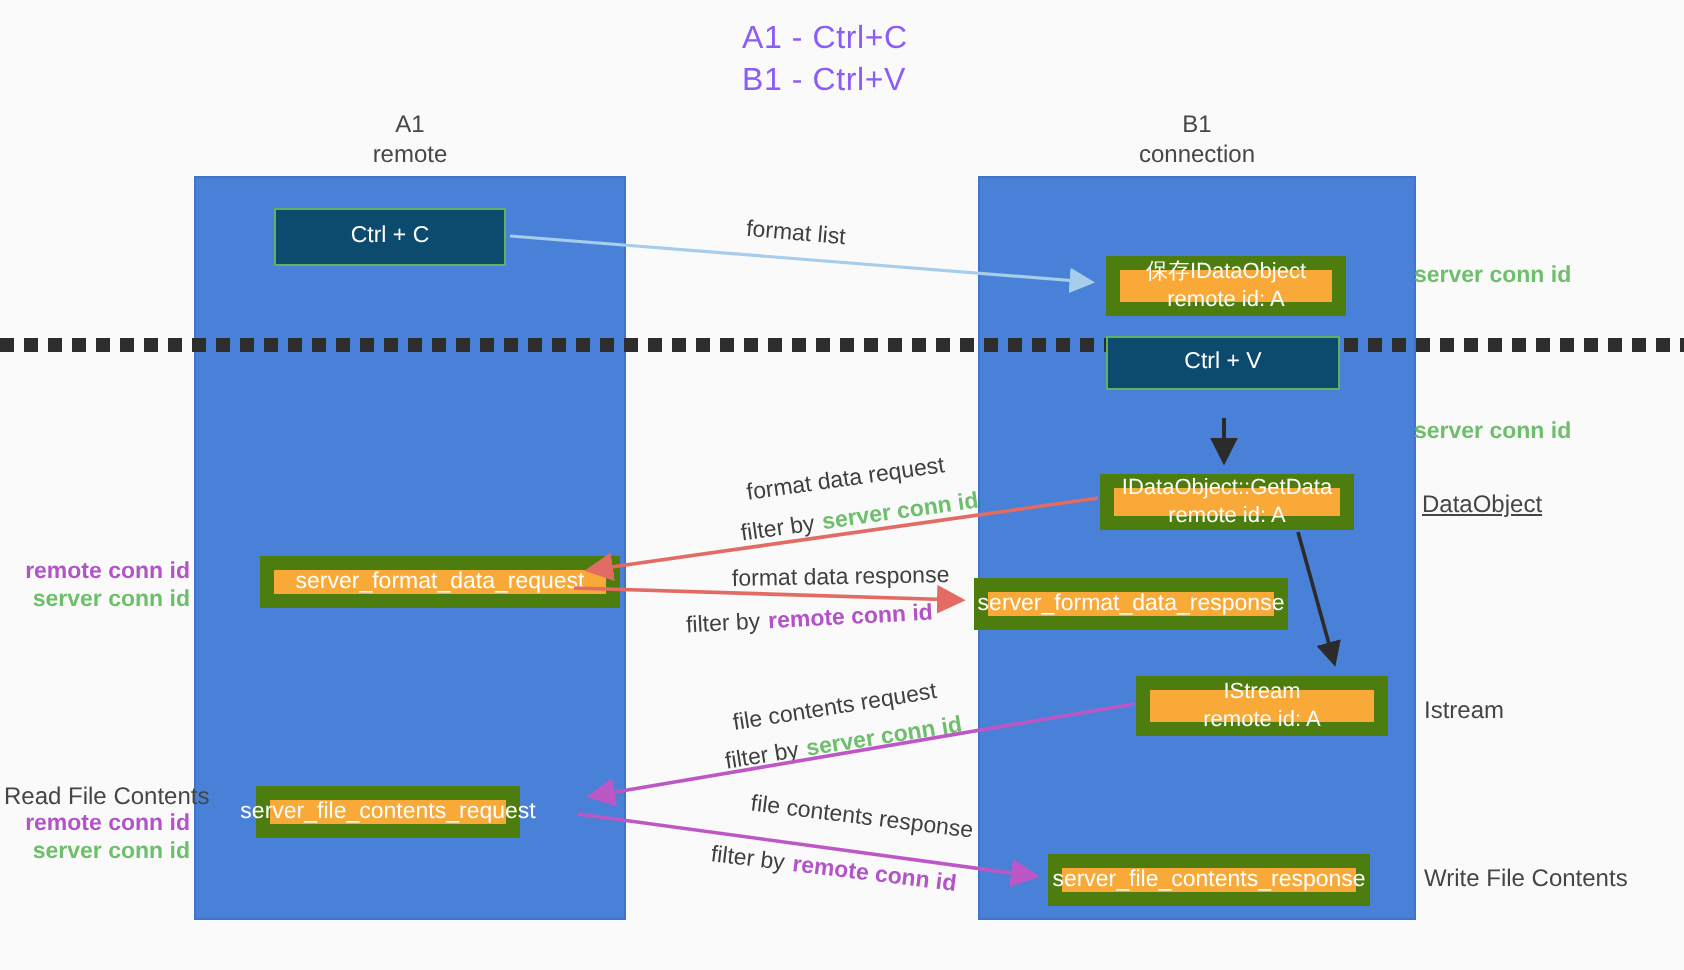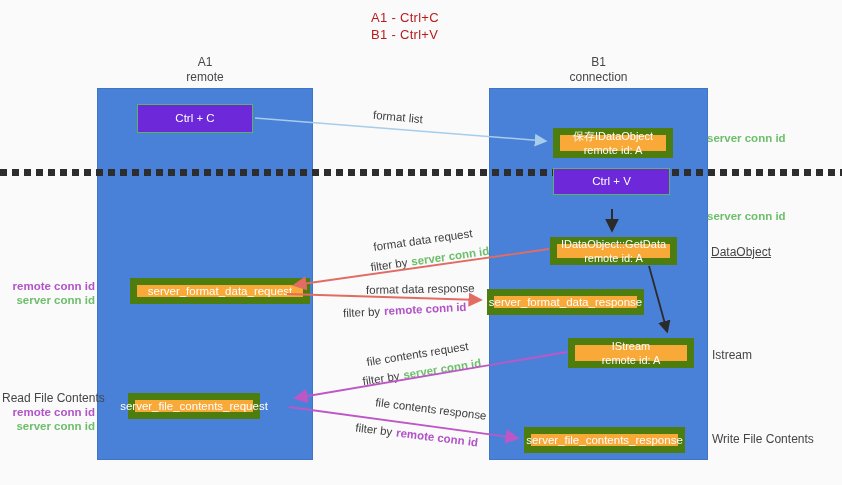--- a/index.html
+++ b/index.html
@@ -7,40 +7,40 @@
   body {
     position: relative;
     width: 842px; height: 485px;
     background: #fafafa;
     font-family: "Liberation Sans", sans-serif;
     overflow: hidden;
     color: #3c3c3c;
   }
   .abs { position: absolute; }
   .title {
-    font-size: 13px; line-height: 1.32; color: #b91c1c;
+    font-size: 16px; line-height: 1.32; color: #8b5cf6;
     letter-spacing: 0.3px;
   }
   .col {
     background: #4a81d8;
     border: 1px solid #3f74c9;
   }
   .col-header {
     font-size: 12px; line-height: 1.25; text-align: center; color: #474747;
   }
   .dashes {
     background: repeating-linear-gradient(90deg, #2d2d2d 0 7px, transparent 7px 12px);
   }
   .node {
     display: flex; flex-direction: column; align-items: center; justify-content: center;
     color: #ffffff; text-align: center;
     font-size: 11.5px; line-height: 1.3;
     white-space: nowrap;
   }
-  .node.green { background: #6d28d9; border: 1px solid #5fb25f; }
+  .node.green { background: #0c4a6e; border: 1px solid #5fb25f; }
   .node.orange { background: #f8a938; border: 7px solid #4d7c0f; }
   .node .l2 { font-size: 11px; }
   .edge-label {
     display: flex; gap: 4px; align-items: baseline;
     font-size: 11.5px; color: #3f3f3f; white-space: nowrap;
     transform-origin: center center;
   }
   .side-label { font-size: 12px; color: #454545; white-space: nowrap; }
   .green-text { color: #6dbf6b; font-weight: bold; }
   .purple-text { color: #b254c8; font-weight: bold; }

